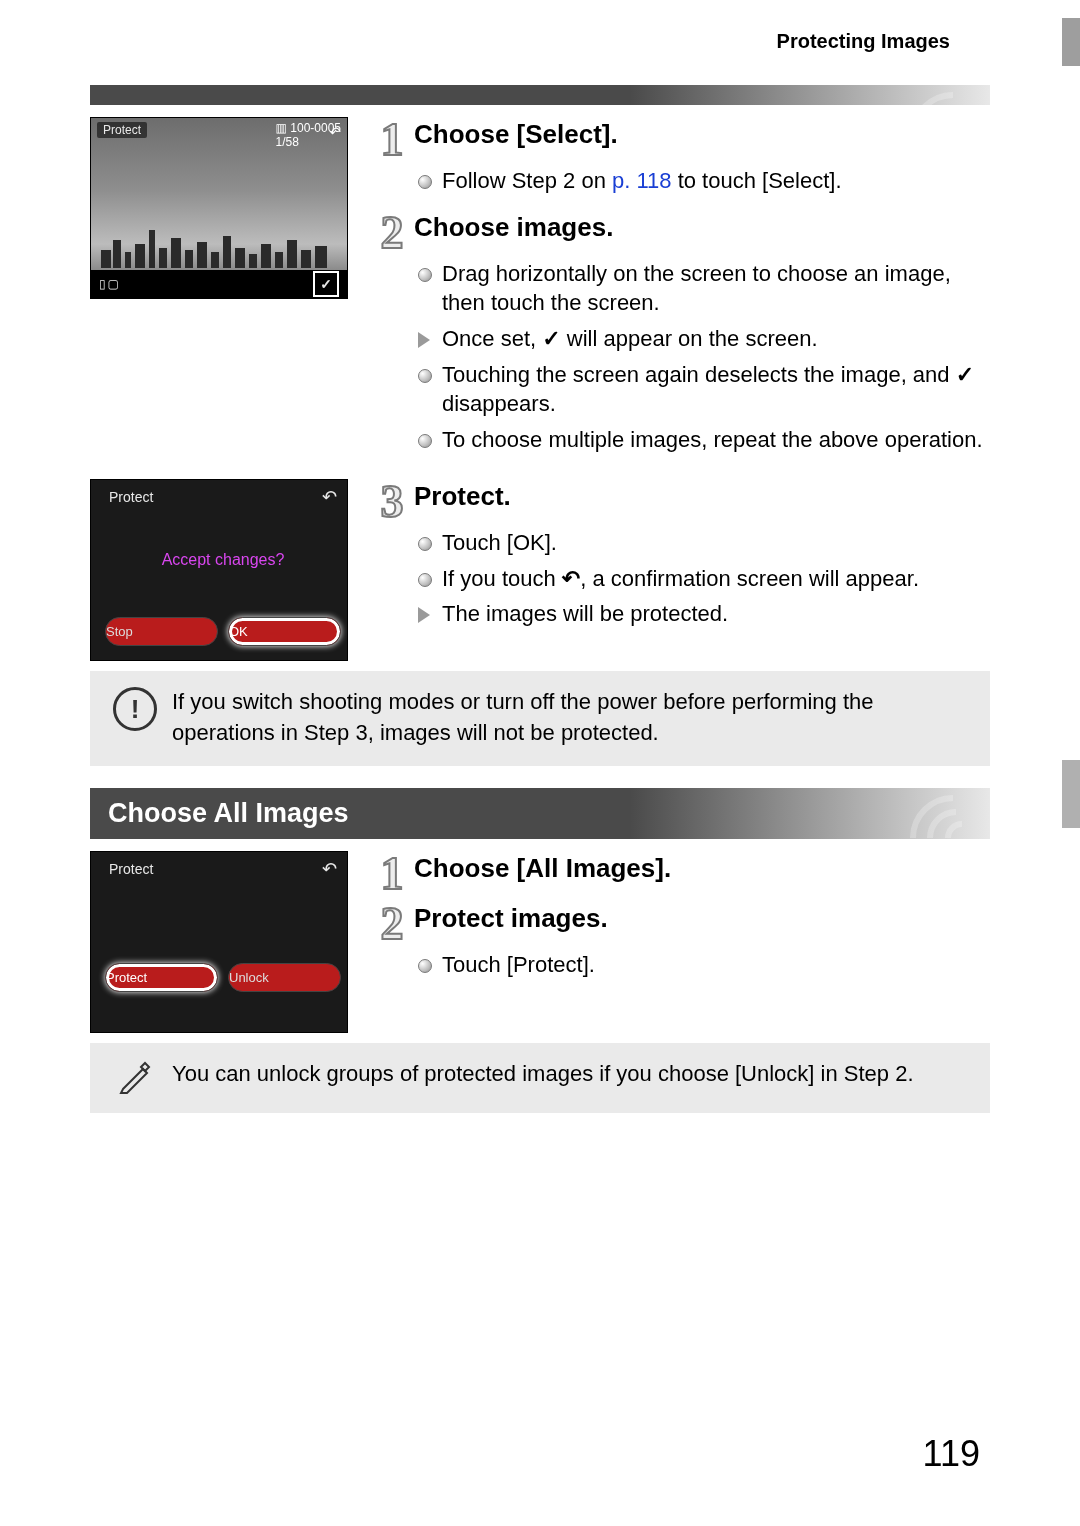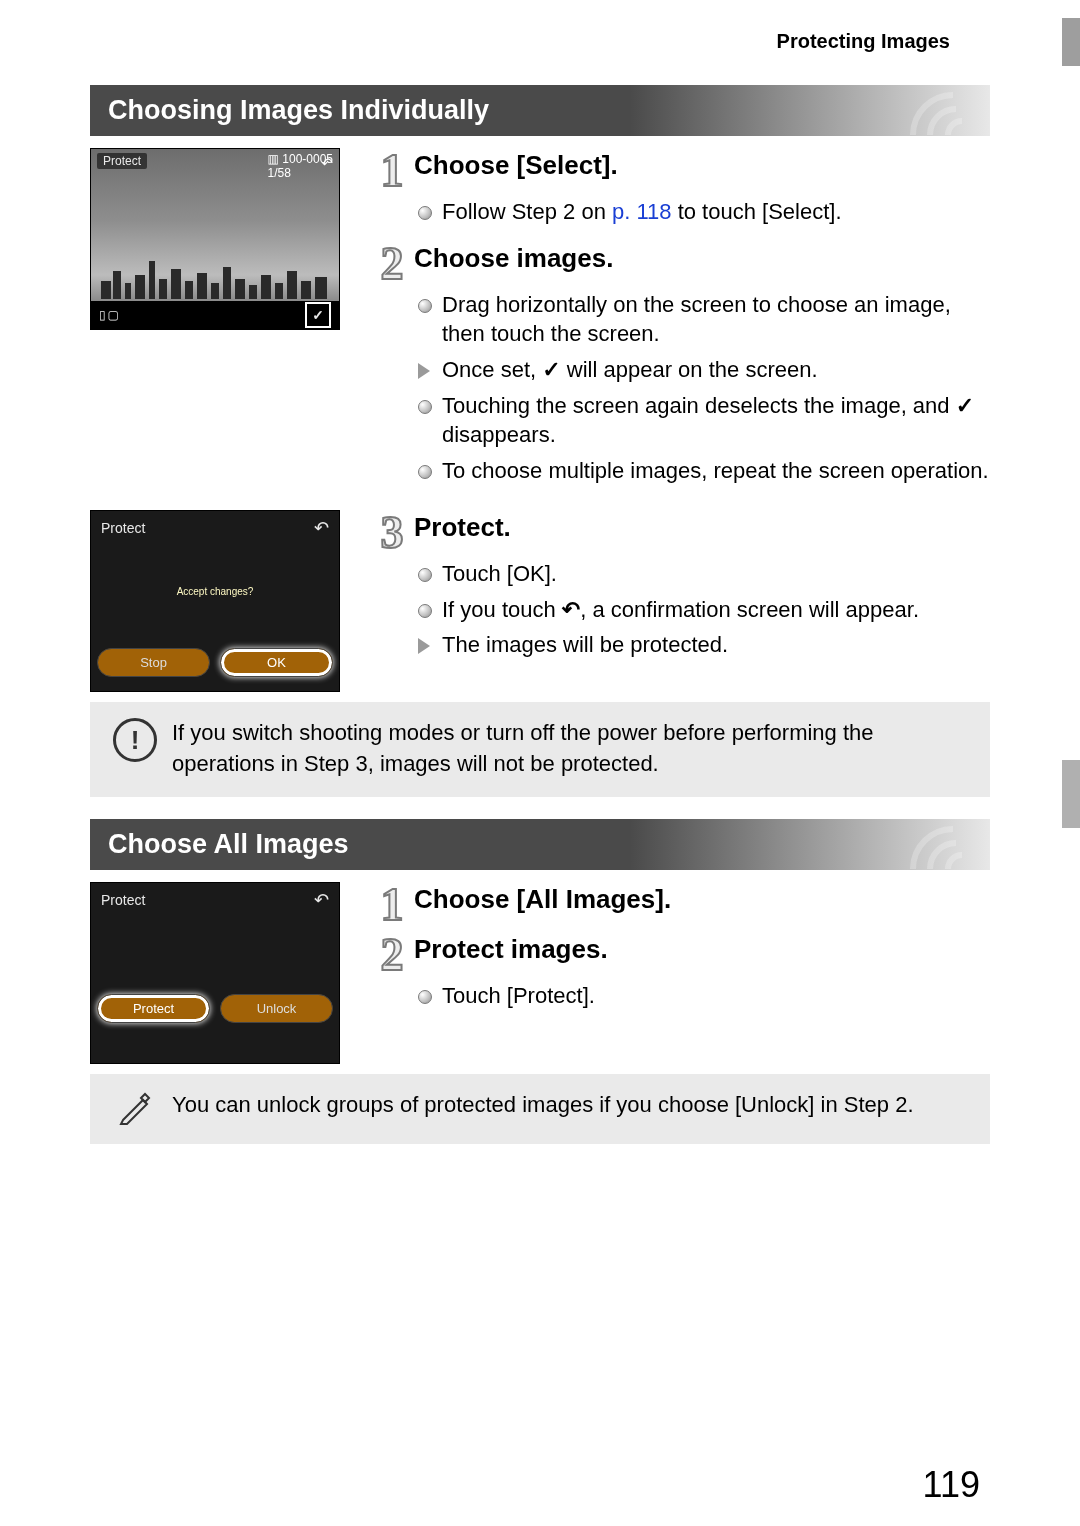--- a/index.html
+++ b/index.html
@@ -177,20 +177,21 @@
   }
 
   
   .cam {
     width: 248px;
     background: #1a1a1a;
     color: #e8e8e8;
     border: 1px solid #000;
     font-size: 14px;
     position: relative;
+    padding-left: 8px;
   }
   .cam.sky {
     height: 180px;
     background: linear-gradient(#6d6d6d 0%, #8e8e8e 40%, #bcbcbc 70%, #555 100%);
   }
   .cam .top-label {
     position: absolute;
     top: 4px;
     left: 6px;
     background: rgba(0,0,0,0.55);
@@ -249,56 +250,55 @@
     font-size: 14px;
   }
   .cam.dialog .back-icn {
     font-size: 18px;
   }
   .cam.dialog .msg {
     flex: 1;
     display: flex;
     align-items: center;
     justify-content: center;
-    font-size: 10px;
-    color: #fef9c3;
+    font-size: 16px;
+    color: #d946ef;
   }
   .cam.dialog .btn-row {
     display: flex;
     justify-content: space-around;
     align-items: center;
     padding: 10px 6px 14px 6px;
     gap: 10px;
   }
   .cam.dialog .btn {
     flex: 1;
-    text-align: center;
+    text-align: left;
     padding: 6px 0;
-    background: #a16207;
+    background: #b91c1c;
     border: 1px solid #444;
     border-radius: 18px;
     font-size: 13px;
     color: #ddd;
   }
   .cam.dialog .btn.hl {
     box-shadow: 0 0 0 3px #fff inset, 0 0 6px #fff;
     color: #fff;
   }
 </style>
 </head>
 <body>
 
 <div class="page">
   <div class="side-tab"></div>
   <div class="side-tab2"></div>
 
   <div class="running-head">Protecting Images</div>
 
   <div class="section-bar">
-    <span>Choosing Images Individually</span>
     <svg class="arcs" viewBox="0 0 70 46">
       <path d="M5 46 A40 40 0 0 1 45 6" stroke="#fff" stroke-width="6" fill="none"></path>
       <path d="M22 46 A26 26 0 0 1 48 20" stroke="#fff" stroke-width="6" fill="none"></path>
       <path d="M40 46 A14 14 0 0 1 54 32" stroke="#fff" stroke-width="6" fill="none"></path>
     </svg>
   </div>
 
   <div class="row">
     <div class="thumb-col">
 
@@ -355,21 +355,21 @@
         <div class="step-body">
           <div class="step-title">Choose images.</div>
           <ul class="bullets">
             <li><span class="dot"></span><span>Drag horizontally on the screen to choose an image, then touch the screen.</span></li>
             <li><span class="tri"></span>
               <span>Once set, </span><span class="check"></span><span> will appear on the screen.</span>
             </li>
             <li><span class="dot"></span>
               <span>Touching the screen again deselects the image, and </span><span class="check"></span><span> disappears.</span>
             </li>
-            <li><span class="dot"></span><span>To choose multiple images, repeat the screen operation.</span></li>
+            <li><span class="dot"></span><span>To choose multiple images, repeat the above operation.</span></li>
           </ul>
         </div>
       </div>
     </div>
   </div>
 
   <div class="row">
     <div class="thumb-col">
 
       <div class="cam dialog">

